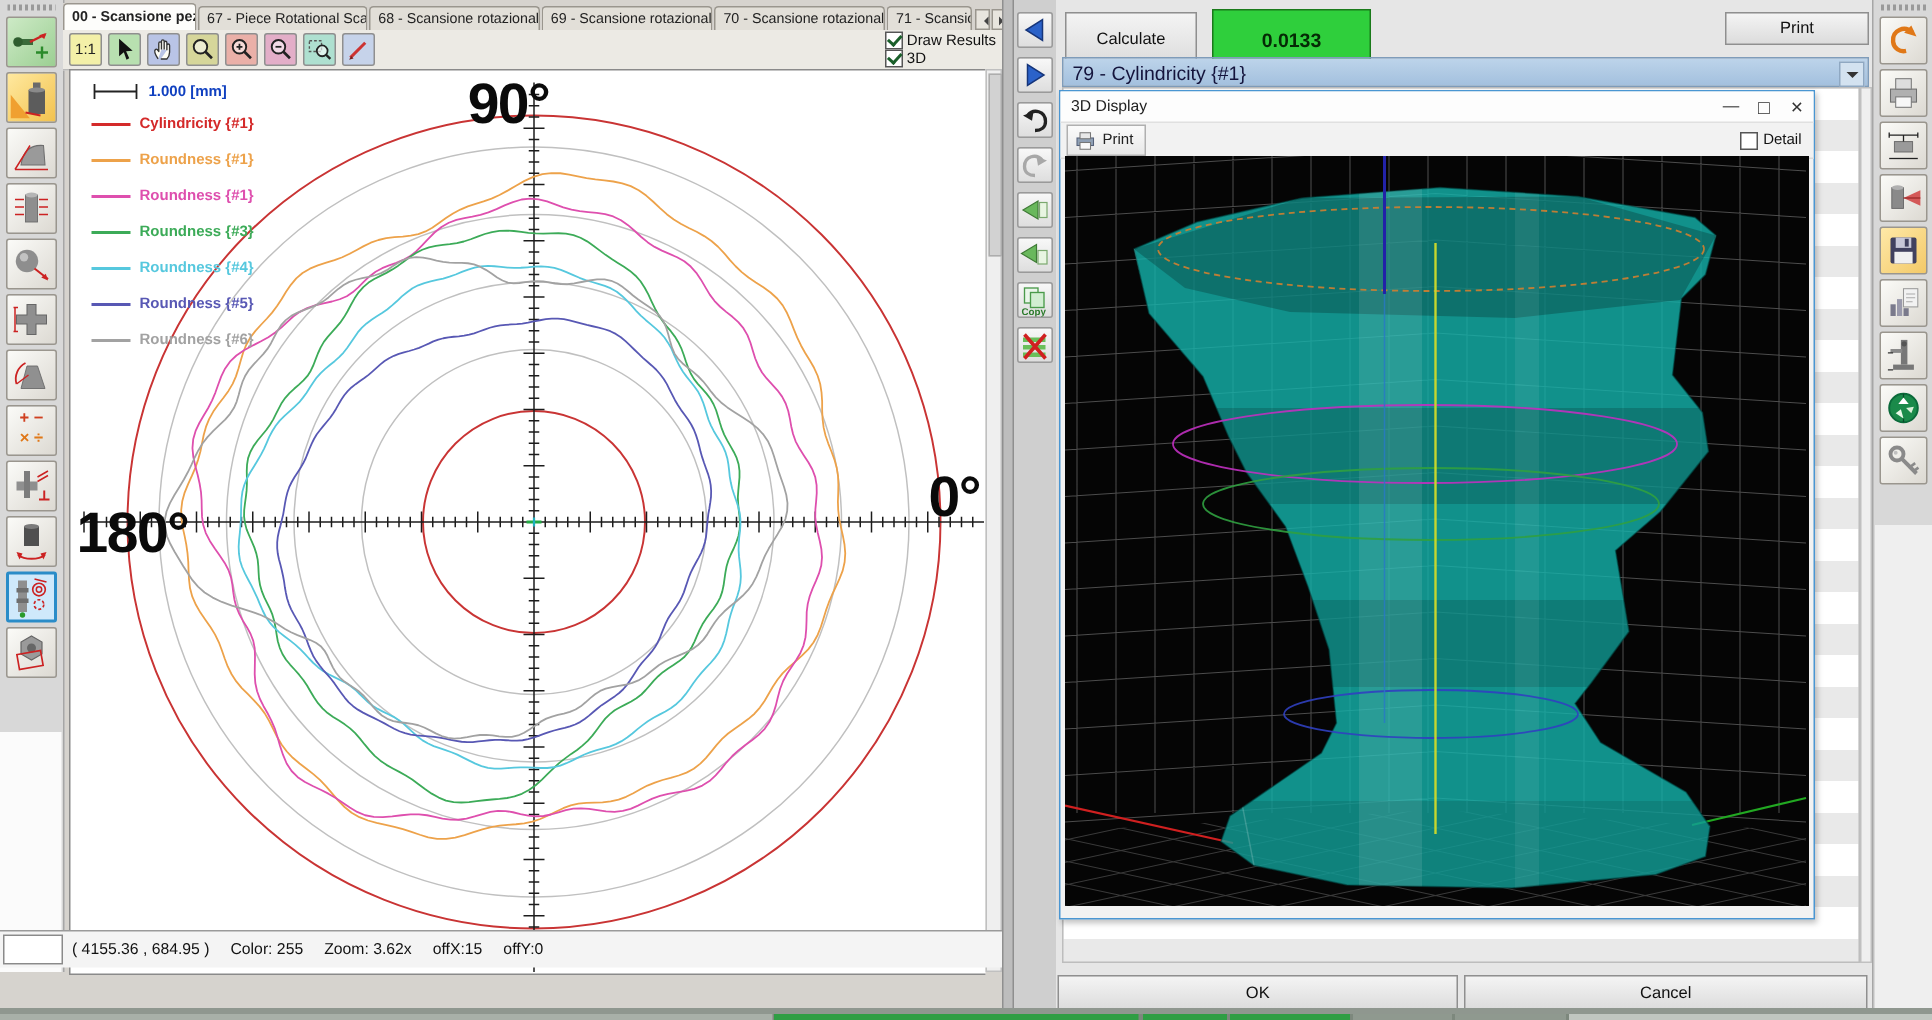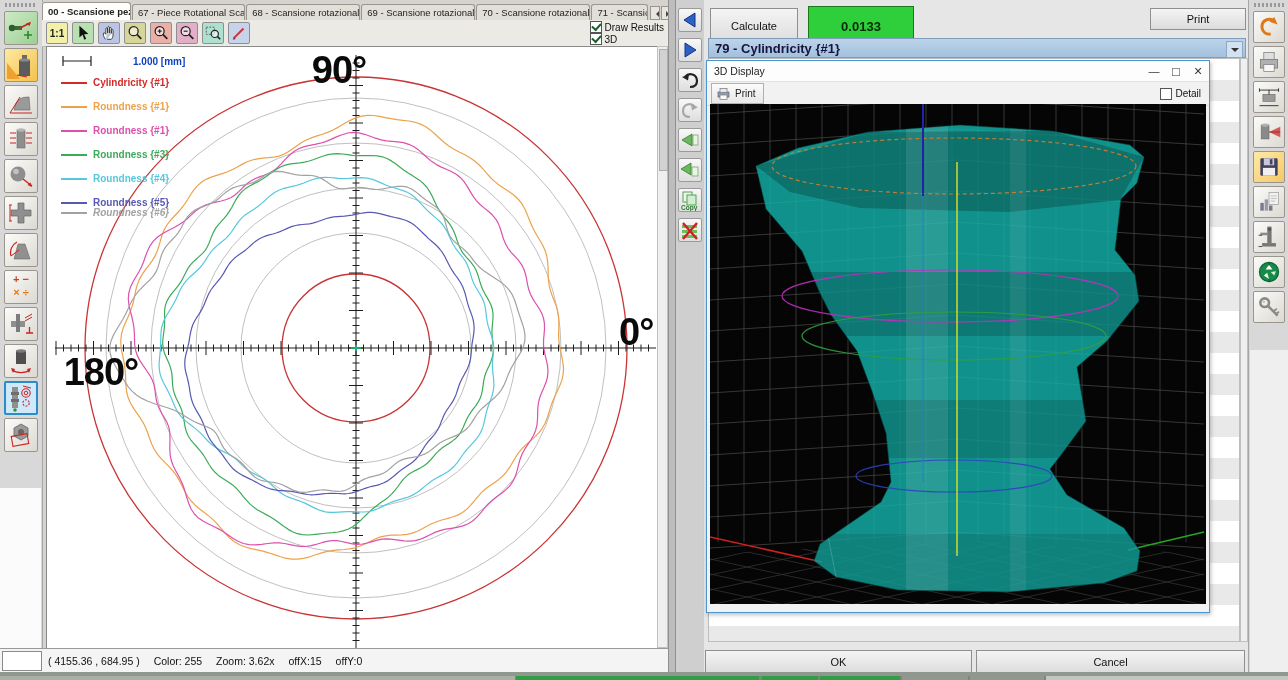--- a/index.html
+++ b/index.html
@@ -17,37 +17,37 @@
   
   .tabbar{display:flex;align-items:flex-end;background:#d6d3ce;border-bottom:1px solid #8f8b83;}
   .tab{height:16px;line-height:16px;font-size:9.5px;color:#222;background:#e2dfd8;border:1px solid #9a968e;border-bottom:none;border-radius:3px 3px 0 0;padding:0 5px;margin-right:1px;white-space:nowrap;overflow:hidden;box-sizing:border-box;cursor:pointer;}
   .tab.active{background:#fdfdfb;height:18px;line-height:18px;font-weight:bold;}
   .tabscroll{width:11px;height:14px;background:#e8e5de;border:1px solid #9a968e;box-sizing:border-box;position:relative;cursor:pointer;margin-left:1px;}
   .tabscroll i{position:absolute;top:4px;width:0;height:0;border:3px solid transparent;}
   .tabscroll.l i{left:2px;border-right-color:#444;}
   .tabscroll.r i{left:4px;border-left-color:#444;}
   
   .ptool{background:#eceae4;border-bottom:1px solid #b9b9b9;}
-  .pbtn{position:absolute;top:2px;width:22px;height:22px;border:1px solid #8f8f8f;border-radius:2px;box-sizing:border-box;cursor:pointer;display:flex;align-items:center;justify-content:center;font-size:10px;font-weight:bold;color:#222;}
+  .pbtn{position:absolute;top:2px;width:22px;height:22px;border:1px solid #8f8f8f;border-radius:2px;box-sizing:border-box;cursor:pointer;display:flex;align-items:center;justify-content:center;font-size:10px;font-weight:normal;color:#222;}
   .chk{display:flex;align-items:center;height:12px;font-size:10px;color:#111;}
   .chk .box{width:10px;height:10px;border:1px solid #555;background:#fff;margin-right:3px;position:relative;}
   .chk .box.c:after{content:"";position:absolute;left:1px;top:1px;width:7px;height:4px;border-left:2px solid #1a5f2a;border-bottom:2px solid #1a5f2a;transform:rotate(-48deg);}
   
   .plot{background:#ffffff;border:1px solid #8a8a8a;border-right:none;overflow:hidden;}
   .angle{position:absolute;font-size:38px;font-weight:600;color:#0a0a0a;letter-spacing:-1px;}
   .legend-row{position:absolute;display:flex;align-items:center;font-size:10px;font-weight:bold;}
   .legend-row .sw{width:26px;height:2px;margin-right:6px;}
-  .scale-label{position:absolute;display:flex;align-items:center;font-size:10px;font-weight:bold;color:#1040c0;gap:34px;}
+  .scale-label{position:absolute;display:flex;align-items:center;font-size:10px;font-weight:bold;color:#1040c0;}
   .scrolltrack{background:#efefef;border:1px solid #c0c0c0;box-sizing:border-box;}
   .scrollthumb{background:#d2d2d2;border:1px solid #adadad;}
   
   .rpanel{background:#e6e6e6;}
   .btn{background:linear-gradient(#f4f4f4,#dcdcdc);border:1px solid #8f8f8f;font-size:11px;color:#111;display:flex;align-items:center;justify-content:center;cursor:pointer;box-sizing:border-box;}
   .result{display:flex;align-items:center;justify-content:center;font-size:13px;font-weight:bold;color:#052a05;border:1px solid #1a7a1a;box-sizing:border-box;}
-  .dropbar{background:linear-gradient(#bdd4ea,#a3c0de);border:1px solid #7f9cba;display:flex;align-items:center;font-size:13px;font-weight:bold;color:#14143c;padding:0 6px;box-sizing:border-box;cursor:pointer;}
+  .dropbar{background:linear-gradient(#bdd4ea,#a3c0de);border:1px solid #7f9cba;display:flex;align-items:center;font-size:13px;font-weight:normal;color:#14143c;padding:0 6px;box-sizing:border-box;cursor:pointer;}
   .dropbar .chev{position:absolute;right:2px;top:2px;width:15px;height:15px;background:#d3e2f0;border:1px solid #8fa8c2;display:flex;align-items:center;justify-content:center;}
   .dropbar .chev i{width:0;height:0;border:4px solid transparent;border-top-color:#333;margin-top:4px;}
   .stripes{background:repeating-linear-gradient(#ffffff 0 21px,#e9e9e9 21px 42px);border:1px solid #bdbdbd;box-sizing:border-box;}
   
   .dlg{background:#f2f2f2;border:1px solid #4a96d2;box-shadow:1px 2px 4px rgba(0,0,0,.25);}
   .dlg-title{height:20px;background:#fdfdfd;display:flex;align-items:center;font-size:10.5px;color:#222;padding-left:7px;border-bottom:1px solid #e0e0e0;}
   .dlg-btns{margin-left:auto;display:flex;}
   .dlg-btns span{width:22px;height:18px;display:flex;align-items:center;justify-content:center;font-size:11px;color:#333;cursor:pointer;}
   .dlg-tools{height:23px;background:#f2f2f2;border-bottom:1px solid #dadada;display:flex;align-items:center;}
   .printbtn{display:flex;align-items:center;height:19px;margin-left:4px;padding:0 7px 0 4px;background:linear-gradient(#fbfbfb,#e8e8e8);border:1px solid #b0b0b0;font-size:10px;color:#222;cursor:pointer;}
@@ -244,21 +244,21 @@
         <path d="M497.1,303.0L496.5,297.7L496.6,292.4L497.1,287.1L497.5,281.7L497.4,276.4L496.5,271.1L494.6,266.0L491.9,261.2L488.8,256.5L485.9,251.9L483.4,247.2L481.7,242.3L480.5,237.3L479.6,232.1L478.5,227.0L476.8,222.0L474.4,217.4L471.3,213.2L467.7,209.2L464.1,205.3L461.0,201.3L458.5,196.8L456.5,192.0L454.9,186.8L453.3,181.5L451.3,176.4L448.6,171.8L445.2,167.8L441.3,164.2L437.1,160.9L433.1,157.5L429.4,153.7L426.2,149.4L423.3,144.6L420.4,139.6L417.2,134.9L413.5,130.7L409.2,127.2L404.4,124.5L399.3,122.3L394.3,120.1L389.4,117.6L384.9,114.6L380.5,111.0L376.2,107.0L371.7,103.1L367.0,99.8L361.8,97.3L356.4,95.7L350.8,94.9L345.1,94.4L339.5,93.8L334.0,92.8L328.5,91.2L323.1,89.2L317.7,87.3L312.1,85.9L306.4,85.4L300.7,86.0L295.0,87.7L289.4,89.9L284.0,92.4L278.6,94.6L273.3,96.2L267.9,97.4L262.6,98.4L257.3,99.6L252.2,101.5L247.3,104.3L242.7,108.0L238.5,112.2L234.4,116.6L230.4,120.6L226.2,123.9L221.8,126.3L217.2,128.2L212.4,129.9L207.8,131.8L203.4,134.2L199.3,137.3L195.6,140.8L192.0,144.4L188.3,147.7L184.2,150.5L179.5,152.5L174.3,154.0L168.7,155.2L163.1,156.5L157.8,158.4L152.9,160.9L148.5,164.0L144.6,167.6L140.7,171.2L136.5,174.7L131.9,177.8L126.7,180.7L121.2,183.5L115.7,186.5L110.6,190.0L106.3,194.1L103.0,198.8L100.5,203.9L98.5,209.3L96.6,214.7L94.4,219.9L91.8,225.0L88.8,230.0L85.9,235.0L83.4,240.3L81.8,245.9L81.3,251.7L81.9,257.7L83.2,263.7L84.8,269.7L86.1,275.5L87.0,281.1L87.4,286.7L87.5,292.1L87.7,297.6L88.5,303.0L90.2,308.4L92.9,313.6L96.2,318.6L99.6,323.5L102.8,328.3L105.3,333.0L107.0,337.9L107.9,342.8L108.5,347.8L109.3,352.8L110.6,357.6L112.5,362.3L114.9,366.8L117.6,371.1L120.0,375.5L121.8,380.1L122.8,385.1L123.0,390.6L122.9,396.4L122.8,402.4L123.2,408.3L124.4,413.8L126.3,419.0L128.7,423.8L131.4,428.5L133.9,433.4L136.2,438.7L138.0,444.3L139.7,450.3L141.7,456.3L144.1,462.0L147.4,467.0L151.5,471.1L156.3,474.3L161.5,477.0L166.8,479.5L171.9,482.1L176.8,485.0L181.5,488.2L186.2,491.4L191.1,494.3L196.4,496.5L202.2,497.6L208.3,497.8L214.5,497.3L220.7,496.5L226.7,495.9L232.3,495.9L237.7,496.5L242.9,497.6L248.0,498.7L253.2,499.4L258.6,499.5L264.0,498.7L269.4,497.3L274.7,495.7L279.9,494.3L285.0,493.6L290.0,493.7L295.0,494.5L300.0,495.7L305.2,496.8L310.3,497.3L315.4,497.0L320.4,496.0L325.3,494.6L330.2,493.1L335.2,492.1L340.3,491.9L345.7,492.3L351.3,493.1L357.0,493.9L362.7,494.2L368.2,493.6L373.4,492.2L378.3,490.1L383.1,487.7L387.9,485.4L393.0,483.6L398.5,482.2L404.2,481.3L410.1,480.3L415.9,478.9L421.2,476.7L426.0,473.7L430.1,469.9L433.9,465.6L437.4,461.2L441.2,457.0L445.3,453.3L449.7,449.8L454.3,446.5L458.8,442.9L462.8,438.9L466.0,434.2L468.4,429.0L470.2,423.4L471.6,417.7L473.1,412.2L475.1,407.0L477.7,402.2L480.7,397.6L483.8,393.0L486.6,388.3L488.7,383.2L490.0,377.8L490.5,372.2L490.7,366.6L490.8,361.0L491.5,355.6L492.8,350.5L494.7,345.4L496.9,340.4L499.0,335.3L500.5,330.0L501.0,324.6L500.6,319.2L499.5,313.7L498.2,308.3L497.1,303.0Z" stroke="#de4fae" fill="none" stroke-width="1.2" stroke-linejoin="round"></path>
         <path d="M445.5,293.0L445.1,288.7L444.9,284.4L445.2,280.1L445.6,275.7L446.0,271.3L446.0,266.9L445.4,262.5L444.1,258.3L442.2,254.3L440.0,250.4L437.8,246.6L435.8,242.7L434.2,238.8L432.9,234.7L431.7,230.6L430.4,226.5L428.7,222.5L426.6,218.8L424.0,215.4L421.1,212.1L418.2,208.9L415.6,205.6L413.5,202.0L411.7,198.0L410.2,193.8L408.8,189.5L407.2,185.2L405.2,181.1L402.9,177.4L400.2,173.8L397.3,170.4L394.6,166.8L392.0,163.0L389.7,158.8L387.5,154.2L385.3,149.4L382.8,144.8L380.0,140.5L376.7,136.8L373.0,133.6L369.0,130.9L364.9,128.3L360.8,125.7L356.7,122.9L352.7,119.9L348.6,116.8L344.4,113.9L340.0,111.5L335.3,109.8L330.3,108.8L325.3,108.5L320.2,108.6L315.2,108.7L310.2,108.6L305.3,108.3L300.5,107.6L295.6,107.0L290.8,106.7L285.9,106.9L281.0,107.7L276.2,109.0L271.4,110.8L266.8,112.5L262.2,114.0L257.6,115.1L252.9,115.8L248.3,116.3L243.6,116.9L239.0,117.9L234.5,119.5L230.3,121.7L226.2,124.4L222.3,127.3L218.5,130.1L214.6,132.6L210.6,134.9L206.6,136.9L202.5,139.0L198.7,141.4L195.2,144.4L192.1,147.9L189.4,151.9L187.0,156.2L184.7,160.5L182.4,164.4L179.8,168.1L177.1,171.3L174.3,174.4L171.5,177.6L168.9,180.9L166.8,184.6L165.0,188.5L163.4,192.6L161.9,196.5L160.1,200.3L158.0,203.6L155.3,206.6L152.3,209.4L149.1,212.2L146.0,215.1L143.2,218.2L140.8,221.6L138.9,225.2L137.0,228.9L135.2,232.6L133.0,236.2L130.5,239.7L127.6,243.2L124.7,246.7L122.0,250.4L119.9,254.3L118.4,258.4L117.7,262.7L117.5,267.1L117.6,271.5L117.6,275.8L117.4,280.1L116.9,284.4L116.3,288.7L115.8,293.0L115.7,297.3L116.3,301.6L117.4,305.9L119.1,310.0L120.9,314.1L122.6,318.1L123.9,322.1L124.8,326.2L125.2,330.4L125.4,334.7L125.7,339.0L126.4,343.2L127.6,347.3L129.2,351.3L131.1,355.1L133.0,358.9L134.6,362.8L135.8,367.0L136.7,371.4L137.4,375.9L138.2,380.5L139.5,384.9L141.3,389.0L143.7,392.8L146.5,396.2L149.5,399.5L152.4,402.8L155.2,406.3L157.7,410.0L160.0,414.0L162.4,418.0L165.0,421.8L168.0,425.3L171.4,428.4L175.1,431.0L179.0,433.4L182.8,435.9L186.4,438.6L189.8,441.8L193.0,445.4L196.1,449.3L199.4,453.2L202.8,456.9L206.6,460.1L210.6,462.9L214.9,465.3L219.2,467.6L223.5,470.0L227.8,472.7L232.0,475.8L236.3,479.0L240.8,482.1L245.5,484.7L250.3,486.7L255.4,487.7L260.5,488.0L265.7,487.7L270.8,487.1L275.9,486.5L281.0,486.0L286.0,485.6L291.1,485.0L296.0,483.9L300.9,482.2L305.6,479.7L310.1,476.5L314.3,472.7L318.3,468.7L322.3,464.9L326.1,461.4L330.0,458.4L333.8,455.6L337.7,453.0L341.3,450.1L344.8,446.9L347.9,443.4L350.9,439.5L353.7,435.7L356.5,432.1L359.6,429.1L362.8,426.5L366.4,424.5L370.1,422.6L373.8,420.7L377.3,418.5L380.6,416.0L383.5,413.0L386.2,409.9L388.9,406.7L391.8,403.8L394.9,401.1L398.4,398.7L402.0,396.4L405.6,393.9L409.0,391.2L411.8,388.0L414.1,384.5L416.0,380.7L417.7,376.8L419.4,372.9L421.3,369.2L423.6,365.6L426.1,362.2L428.7,358.8L431.1,355.2L433.1,351.4L434.5,347.4L435.4,343.2L436.0,338.9L436.6,334.7L437.4,330.5L438.6,326.5L440.3,322.5L442.2,318.5L443.9,314.4L445.3,310.3L446.1,306.0L446.3,301.7L446.0,297.3L445.5,293.0Z" stroke="#3cab58" fill="none" stroke-width="1.2" stroke-linejoin="round"></path>
         <path d="M446.6,299.0L446.1,294.8L445.1,290.7L443.8,286.7L442.4,282.7L441.1,278.7L440.2,274.7L439.5,270.7L439.1,266.7L438.6,262.6L437.9,258.6L436.7,254.6L435.1,250.9L433.1,247.3L430.9,243.8L428.8,240.3L427.0,236.7L425.4,233.0L424.2,229.1L423.0,225.1L421.7,221.2L420.1,217.4L418.2,213.8L415.8,210.5L413.3,207.3L410.7,204.1L408.3,200.8L406.1,197.2L404.2,193.4L402.4,189.5L400.6,185.4L398.4,181.6L396.0,178.0L393.1,174.8L390.0,171.9L386.7,169.1L383.4,166.3L380.2,163.4L377.1,160.2L374.1,156.8L371.0,153.5L367.7,150.3L364.2,147.5L360.3,145.3L356.2,143.6L351.9,142.2L347.7,141.0L343.4,139.7L339.3,138.2L335.2,136.4L331.0,134.6L326.9,132.9L322.6,131.6L318.2,130.9L313.7,130.6L309.1,130.8L304.6,131.2L300.2,131.5L295.8,131.6L291.4,131.4L287.0,130.9L282.6,130.5L278.2,130.3L273.7,130.6L269.4,131.4L265.1,132.7L260.9,134.3L256.8,136.0L252.7,137.4L248.5,138.7L244.3,139.6L240.1,140.6L235.9,141.7L231.8,143.2L228.0,145.2L224.4,147.8L220.9,150.6L217.7,153.7L214.4,156.6L211.1,159.3L207.7,161.7L204.2,163.9L200.7,166.2L197.4,168.6L194.3,171.4L191.5,174.6L189.1,178.1L186.7,181.6L184.4,185.0L181.9,188.2L179.1,191.1L176.1,193.8L172.9,196.3L169.8,198.9L166.8,201.7L164.1,204.7L161.8,208.0L159.6,211.4L157.4,214.8L155.0,218.1L152.4,221.3L149.3,224.2L146.0,227.2L142.7,230.2L139.5,233.4L136.8,236.8L134.5,240.5L132.5,244.3L130.8,248.2L129.0,252.2L127.0,256.1L124.7,260.0L122.3,264.0L119.8,268.0L117.5,272.2L115.8,276.5L114.6,280.9L114.0,285.4L113.8,289.9L113.7,294.5L113.6,299.0L113.3,303.5L112.9,308.1L112.4,312.7L112.1,317.4L112.3,322.0L113.0,326.6L114.4,331.0L116.3,335.3L118.5,339.5L120.7,343.6L122.7,347.7L124.6,351.8L126.3,355.9L128.1,360.0L130.1,364.0L132.6,367.7L135.6,371.2L139.1,374.4L142.8,377.3L146.5,380.1L150.0,382.9L153.3,385.9L156.2,388.9L159.0,392.0L161.9,395.0L165.0,397.8L168.4,400.3L172.1,402.5L175.9,404.4L179.7,406.3L183.4,408.2L186.7,410.3L189.8,412.8L192.6,415.5L195.4,418.3L198.3,421.0L201.4,423.5L204.8,425.6L208.3,427.4L211.9,429.2L215.4,430.9L218.7,433.0L221.9,435.4L225.0,438.2L228.1,441.1L231.3,444.0L234.7,446.6L238.4,448.7L242.1,450.4L246.1,451.8L250.0,453.1L254.0,454.5L257.9,456.1L261.8,458.1L265.8,460.1L269.9,462.1L274.0,463.7L278.3,464.9L282.6,465.4L287.0,465.4L291.3,465.1L295.7,464.8L300.0,464.6L304.4,464.6L308.8,464.8L313.3,465.0L317.8,465.0L322.2,464.5L326.5,463.4L330.6,461.8L334.7,459.9L338.6,457.9L342.6,456.0L346.7,454.4L350.8,453.1L355.1,451.9L359.3,450.7L363.5,449.1L367.4,447.1L371.1,444.7L374.6,442.0L378.0,439.1L381.4,436.4L384.9,433.8L388.7,431.5L392.6,429.4L396.6,427.3L400.4,425.0L404.0,422.3L407.2,419.2L410.1,415.8L412.7,412.2L415.2,408.5L417.8,405.0L420.6,401.6L423.6,398.3L426.7,395.0L429.6,391.6L432.2,388.0L434.3,384.1L435.9,379.9L437.1,375.5L438.1,371.0L439.0,366.7L440.2,362.4L441.5,358.3L443.1,354.3L444.6,350.2L445.8,346.0L446.6,341.8L446.9,337.4L446.7,332.9L446.2,328.5L445.7,324.1L445.4,319.9L445.5,315.7L445.8,311.5L446.3,307.3L446.6,303.2L446.6,299.0Z" stroke="#56c8de" fill="none" stroke-width="1.2" stroke-linejoin="round"></path>
         <path d="M424.1,307.0L424.4,303.3L424.8,299.6L425.2,295.8L425.9,292.0L426.5,288.1L427.0,284.2L427.1,280.3L426.8,276.4L426.1,272.6L425.0,268.9L423.7,265.3L422.4,261.7L421.2,258.1L420.1,254.4L419.2,250.6L418.2,246.8L417.0,243.1L415.6,239.5L413.8,236.0L411.7,232.7L409.4,229.5L407.1,226.4L405.0,223.2L403.0,219.8L401.2,216.3L399.4,212.7L397.6,209.1L395.5,205.7L393.1,202.5L390.5,199.5L387.6,196.8L384.6,194.2L381.6,191.6L378.7,188.8L375.8,186.0L373.0,183.2L370.0,180.4L366.9,177.8L363.5,175.6L359.9,173.8L356.1,172.5L352.1,171.4L348.1,170.5L344.2,169.6L340.3,168.6L336.5,167.6L332.7,166.6L328.9,165.8L324.9,165.4L320.9,165.4L316.9,165.8L312.9,166.5L308.9,167.3L305.0,168.1L301.2,168.7L297.5,169.1L293.8,169.3L290.2,169.6L286.6,169.9L283.0,170.6L279.5,171.5L276.0,172.7L272.5,174.0L269.1,175.2L265.8,176.1L262.4,176.8L258.9,177.2L255.5,177.5L252.0,177.9L248.6,178.5L245.2,179.4L241.9,180.6L238.8,182.1L235.6,183.5L232.4,184.9L229.1,186.0L225.8,187.0L222.3,187.9L218.9,188.9L215.6,190.2L212.4,191.8L209.4,193.7L206.6,195.9L204.0,198.2L201.4,200.6L198.7,202.9L195.9,205.0L193.0,207.0L190.1,209.1L187.3,211.3L184.8,213.8L182.5,216.5L180.5,219.5L178.7,222.6L177.0,225.6L175.1,228.6L173.1,231.5L170.9,234.2L168.6,236.9L166.4,239.7L164.2,242.5L162.4,245.5L160.8,248.7L159.4,252.0L158.1,255.3L156.8,258.5L155.2,261.7L153.4,264.9L151.4,268.0L149.3,271.2L147.4,274.5L145.8,277.8L144.6,281.3L143.7,284.9L143.0,288.6L142.4,292.2L141.8,295.9L140.9,299.6L140.0,303.3L139.0,307.0L138.2,310.8L137.8,314.6L137.8,318.4L138.2,322.2L139.0,326.0L140.0,329.7L140.9,333.3L141.7,337.0L142.4,340.8L142.9,344.5L143.6,348.3L144.4,352.0L145.6,355.7L147.1,359.2L148.9,362.6L150.8,365.9L152.7,369.1L154.5,372.5L156.0,375.9L157.4,379.5L158.7,383.1L160.2,386.8L161.8,390.3L163.8,393.6L166.1,396.7L168.5,399.7L171.1,402.6L173.6,405.5L176.0,408.6L178.2,411.8L180.5,415.0L182.9,418.2L185.5,421.2L188.4,423.8L191.6,426.1L195.0,428.1L198.6,429.9L202.1,431.6L205.6,433.3L209.0,435.1L212.4,437.0L215.8,438.8L219.3,440.5L223.0,441.8L226.8,442.7L230.7,443.3L234.6,443.6L238.5,443.9L242.4,444.2L246.1,444.7L249.8,445.4L253.4,446.2L257.1,446.9L260.7,447.5L264.5,447.8L268.2,447.7L272.0,447.3L275.7,446.9L279.3,446.5L283.0,446.3L286.6,446.3L290.3,446.5L294.0,446.7L297.7,446.8L301.4,446.5L305.0,445.8L308.5,444.8L312.0,443.6L315.5,442.3L318.9,441.1L322.4,440.0L325.9,439.1L329.5,438.3L333.0,437.3L336.4,436.0L339.7,434.4L342.8,432.3L345.7,430.1L348.5,427.7L351.3,425.3L354.1,423.1L357.1,421.1L360.0,419.1L363.0,417.1L365.8,415.0L368.5,412.5L370.8,409.8L372.9,406.9L374.9,403.8L376.8,400.8L378.7,397.8L380.8,395.1L383.1,392.5L385.4,389.9L387.6,387.3L389.6,384.5L391.4,381.5L392.9,378.3L394.1,375.1L395.4,371.9L396.7,368.7L398.2,365.7L400.0,362.8L402.0,360.0L404.0,357.1L405.9,354.2L407.5,351.1L408.9,347.9L410.0,344.6L411.1,341.3L412.2,338.0L413.5,334.7L415.1,331.5L416.9,328.2L418.7,324.9L420.5,321.4L421.9,317.9L423.0,314.3L423.7,310.7L424.1,307.0Z" stroke="#5858b4" fill="none" stroke-width="1.2" stroke-linejoin="round"></path>
         <path d="M477.2,283.0L475.7,277.7L473.9,272.5L472.1,267.3L470.5,262.2L469.0,257.2L467.3,252.2L465.1,247.4L462.0,242.8L458.1,238.6L453.3,234.7L448.0,231.2L442.7,227.8L437.9,224.6L433.7,221.3L430.2,217.9L427.2,214.3L424.5,210.7L421.7,207.2L418.6,204.0L415.1,200.9L411.5,198.1L408.1,195.3L405.1,192.2L402.7,188.8L401.0,184.8L399.7,180.4L398.5,175.8L397.1,171.3L395.2,167.1L392.6,163.4L389.4,160.3L385.8,157.7L382.1,155.2L378.5,152.7L375.0,150.0L371.7,147.2L368.2,144.4L364.6,142.0L360.5,140.2L356.0,139.3L351.0,139.3L345.9,140.0L340.7,141.0L335.8,141.9L331.2,142.5L327.0,142.4L322.9,142.0L319.1,141.2L315.2,140.6L311.2,140.4L307.2,140.6L303.2,141.1L299.2,141.7L295.4,141.9L291.6,141.4L288.0,140.0L284.4,138.0L280.7,135.4L276.9,132.9L273.0,130.8L269.0,129.3L264.9,128.5L260.8,128.3L256.7,128.3L252.6,128.1L248.4,127.6L244.0,126.7L239.6,125.6L235.0,124.7L230.5,124.4L226.2,124.9L222.1,126.2L218.2,128.3L214.5,130.7L210.9,133.1L207.1,135.1L203.1,136.5L198.9,137.6L194.5,138.4L190.1,139.5L185.9,140.9L182.1,143.0L178.5,145.6L175.2,148.4L172.0,151.3L168.5,153.9L164.6,156.1L160.4,157.9L155.9,159.6L151.4,161.4L147.2,163.6L143.5,166.4L140.4,169.8L138.0,173.6L135.8,177.7L133.7,181.8L131.3,185.6L128.5,189.1L125.3,192.5L122.1,195.9L119.1,199.4L116.6,203.3L114.7,207.5L113.3,211.9L112.1,216.4L110.8,220.7L109.0,224.9L106.4,228.9L103.1,232.7L99.2,236.4L95.2,240.3L91.3,244.4L88.0,248.7L85.2,253.3L82.8,258.0L80.7,262.8L78.3,267.7L75.6,272.7L72.5,277.8L69.3,283.0L66.3,288.4L64.0,294.0L62.9,299.5L63.0,305.1L64.3,310.5L66.6,315.7L69.3,320.7L72.3,325.7L75.2,330.5L78.2,335.2L81.3,339.8L85.0,344.1L89.4,348.0L94.8,351.4L100.9,354.3L107.5,356.7L114.2,358.7L120.5,360.7L126.1,362.7L131.0,365.0L135.3,367.4L139.2,369.9L143.0,372.3L147.0,374.5L151.3,376.4L155.6,378.1L159.8,379.7L163.6,381.5L166.8,383.8L169.3,386.7L171.3,390.2L173.0,394.0L174.9,397.9L177.0,401.5L179.6,404.7L182.6,407.4L186.0,409.7L189.3,411.8L192.6,414.2L195.6,417.0L198.5,420.2L201.3,423.7L204.3,427.0L207.6,430.0L211.2,432.2L215.2,433.7L219.3,434.5L223.6,435.0L227.8,435.6L231.9,436.5L235.8,438.0L239.7,439.9L243.5,441.9L247.5,443.7L251.7,444.9L255.9,445.4L260.2,445.1L264.5,444.4L268.8,443.6L273.0,443.0L277.2,442.9L281.4,443.3L285.7,443.9L290.0,444.3L294.2,444.2L298.4,443.3L302.4,441.5L306.2,439.2L309.9,436.6L313.5,434.1L317.2,432.1L321.0,430.7L324.9,429.6L328.9,428.7L332.9,427.6L336.7,426.0L340.2,423.9L343.4,421.2L346.5,418.4L349.7,415.8L353.1,413.6L356.8,412.1L361.0,411.1L365.5,410.3L370.1,409.5L374.5,408.3L378.6,406.6L382.3,404.4L385.7,401.7L389.0,399.0L392.4,396.3L396.3,394.0L400.6,392.0L405.3,390.1L410.0,388.1L414.5,385.8L418.4,383.0L421.8,379.6L424.5,375.9L427.0,371.9L429.5,368.0L432.4,364.2L435.8,360.7L439.8,357.2L444.0,353.8L448.1,350.2L451.8,346.3L454.8,342.1L457.2,337.6L459.2,332.9L461.0,328.1L463.0,323.4L465.5,318.7L468.4,313.9L471.4,309.1L474.3,304.2L476.6,299.0L477.8,293.7L478.0,288.4L477.2,283.0Z" stroke="#a2a2a2" fill="none" stroke-width="1.2" stroke-linejoin="round"></path>
         <path d="M304,301h10" stroke="#22aa44" stroke-width="2"></path>
         <path d="M309,298v6" stroke="#20b0c0" stroke-width="1.5"></path>
       </svg>
     <div class="angle" style="left:252px;top:2px;width:80px;text-align:center;">90°</div>
     <div class="angle" style="left:572px;top:264px;width:40px;">0°</div>
-    <div class="angle" style="left:4px;top:304px;width:100px;text-align:center;">180°</div>
+    <div class="angle" style="left:4px;top:288px;width:100px;">180°</div>
     <div class="scale-label" style="left:14px;top:8px;">
       <svg width="34" height="12" viewBox="0 0 34 12" style="margin-right:4px;">
           <path d="M2,1 v10 M2,6 h28 M30,1 v10" stroke="#222" stroke-width="1.2" fill="none"></path>
         </svg>
       <span>1.000 [mm]</span>
     </div>
     <div class="legend-row" style="left: 14px; top: 30px; color: rgb(212, 42, 42);">
         <span class="sw" style="background: rgb(212, 42, 42);"></span>
         <span>Cylindricity {#1}</span>
       </div>
@@ -275,21 +275,21 @@
         <span>Roundness {#3}</span>
       </div>
     <div class="legend-row" style="left: 14px; top: 126px; color: rgb(86, 200, 222);">
         <span class="sw" style="background: rgb(86, 200, 222);"></span>
         <span>Roundness {#4}</span>
       </div>
     <div class="legend-row" style="left: 14px; top: 150px; color: rgb(88, 88, 180);">
         <span class="sw" style="background: rgb(88, 88, 180);"></span>
         <span>Roundness {#5}</span>
       </div>
-    <div class="legend-row" style="left: 14px; top: 160px; color: rgb(162, 162, 162); font-style: italic;">
+    <div class="legend-row" style="left: 14px; top: 174px; color: rgb(162, 162, 162);">
         <span class="sw" style="background: rgb(162, 162, 162);"></span>
         <span>Roundness {#6}</span>
       </div>
   </div>
   <div class="abs scrolltrack" style="left:657px;top:46px;width:11px;height:602px;">
     <div class="scrollthumb" style="position:absolute;left:1px;top:2px;width:7px;height:120px;"></div>
   </div>
   <div class="abs" style="left:668px;top:0;width:8px;height:672px;background:#bdbdbd;border-left:1px solid #8f8f8f;border-right:1px solid #8f8f8f;box-sizing:border-box;"></div>
 
   <div class="abs" style="left:676px;top:0;width:28px;height:672px;background:#cfcfcf;padding-top:8px;box-sizing:border-box;">
@@ -470,21 +470,21 @@
         <svg width="26" height="26" viewBox="0 0 30 30">
           <circle cx="10" cy="10" r="5" fill="none" stroke="#8a8a8a" stroke-width="3"></circle>
           <line x1="14" y1="14" x2="25" y2="25" stroke="#8a8a8a" stroke-width="3"></line>
           <path d="M20,20 l4,-3 M23,23 l3.5,-2.5" stroke="#8a8a8a" stroke-width="2"></path>
           <circle cx="9" cy="9" r="1.5" fill="#c0c0c0"></circle>
         </svg>
       </div>
     <div class="abs" style="left:1px;top:350px;width:39px;height:326px;background:#efefef;"></div>
   </div>
 
-  <div class="abs status" style="left:0;top:648px;width:668px;height:24px;">
+  <div class="abs status" style="left:0;top:620px;width:668px;height:24px;">
     <div style="width:38px;height:18px;background:#fff;border:1px solid #8a8a8a;margin:0 6px 0 2px;"></div>
     <span class="cell">( 4155.36 , 684.95 )</span>
     <span class="cell">Color: 255</span>
     <span class="cell">Zoom: 3.62x</span>
     <span class="cell">offX:15</span>
     <span class="cell">offY:0</span>
   </div>
 
   <div class="abs" style="left:0;top:672px;width:1288px;height:4px;background:#8f978f;"></div>
   <div class="abs" style="left:0;top:676px;width:1288px;height:4px;background:#7d887d;">

